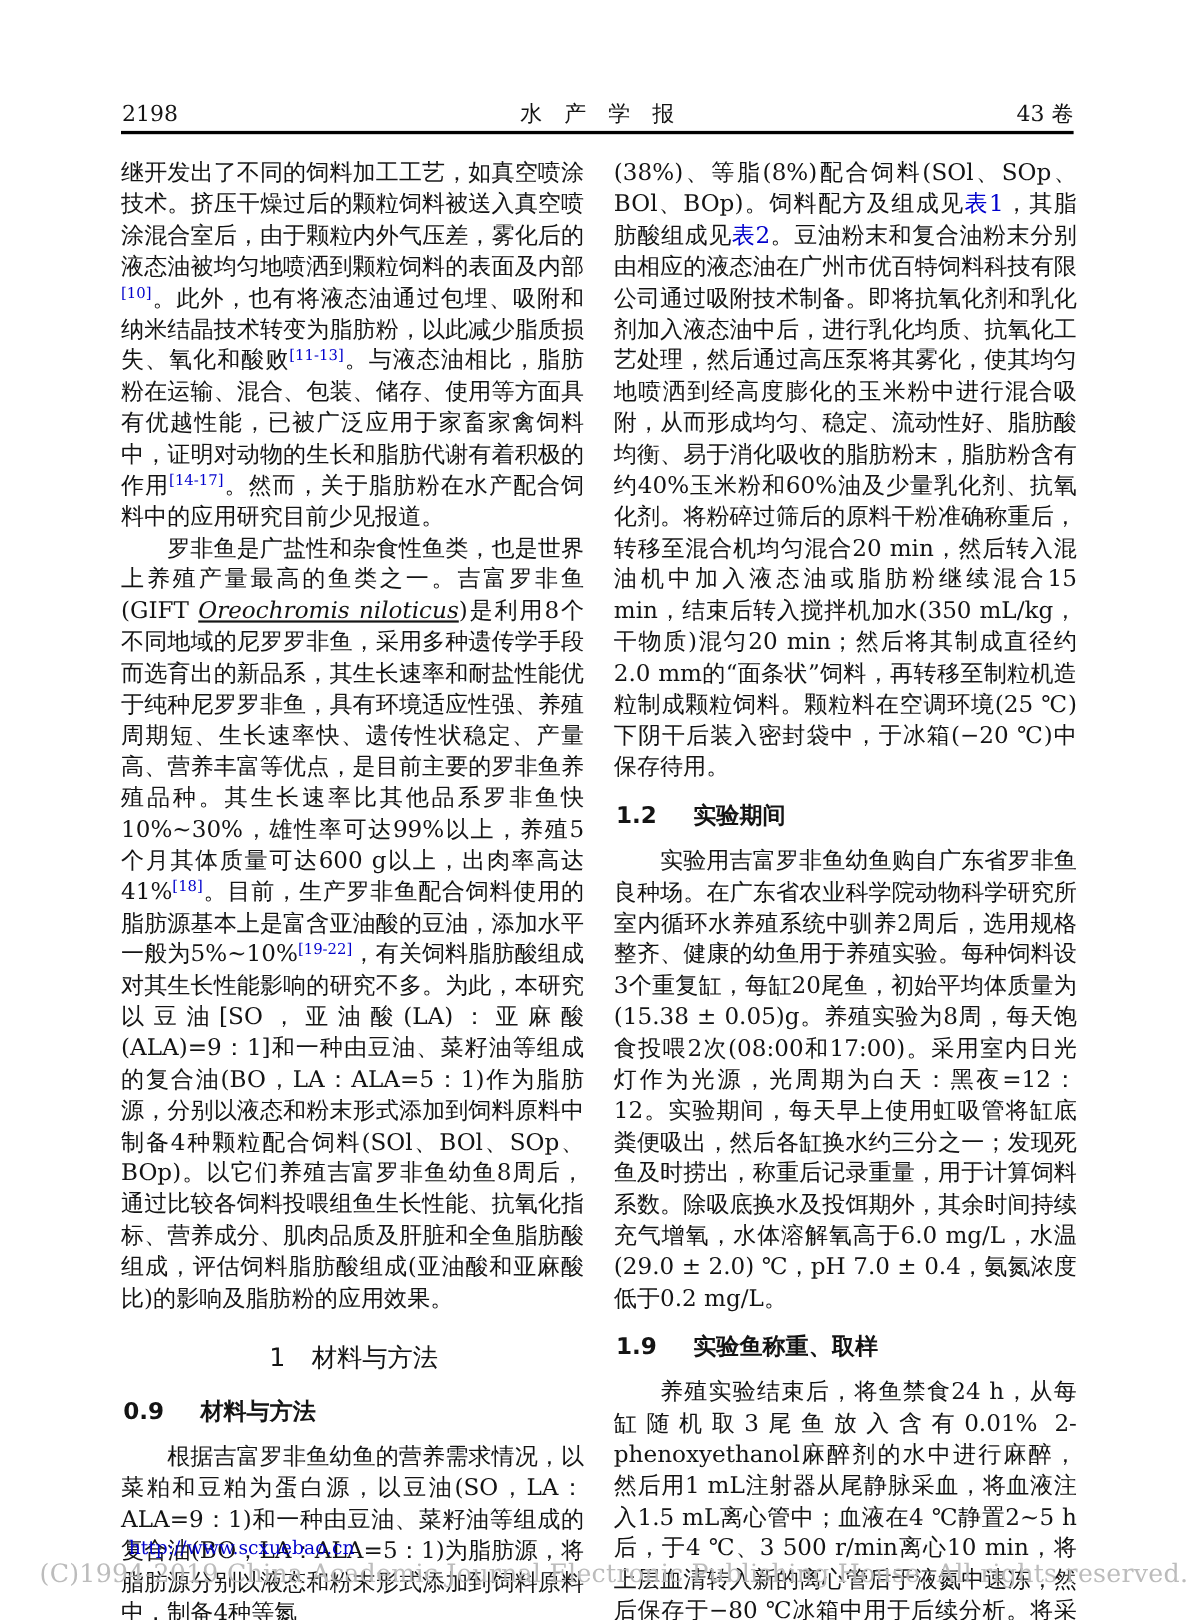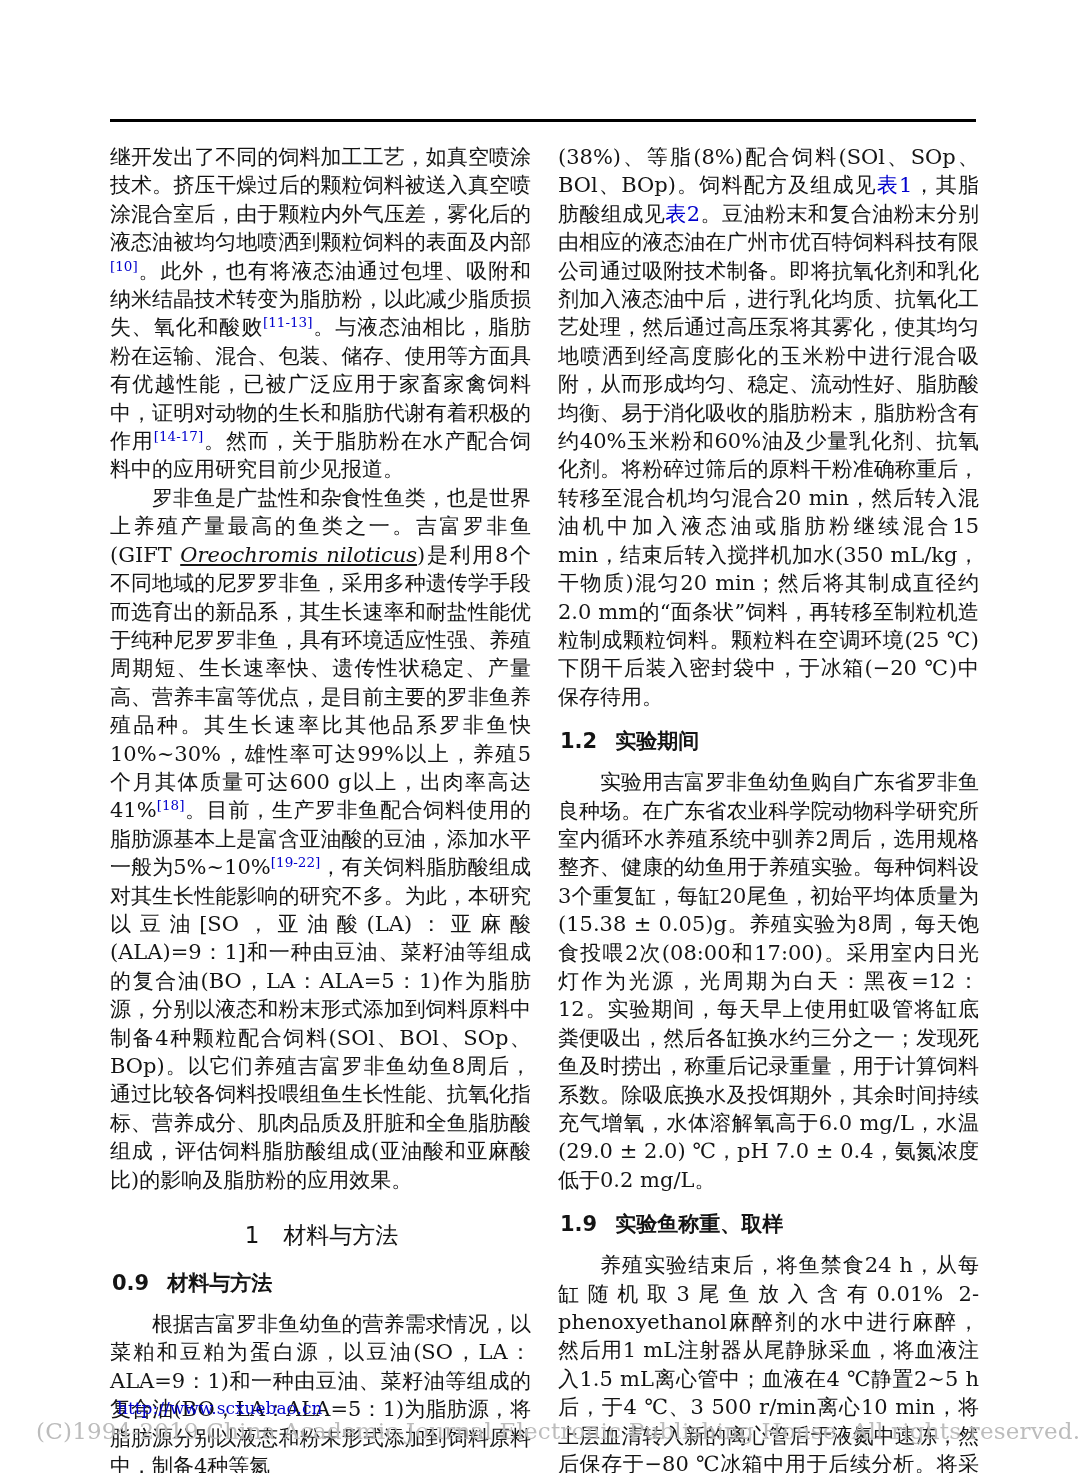--- a/index.html
+++ b/index.html
@@ -22,39 +22,44 @@
   p.indent{text-indent:2em;}
   .h1{
     font-family:"DejaVu Sans","Liberation Sans",sans-serif;
     font-size:23px;font-weight:400;margin:26px 0 20px 2px;line-height:30px;text-align:center;
   }
   .h1 .hnum{margin-right:24px;}
   .h2{
     font-family:"DejaVu Sans","Liberation Sans",sans-serif;
     font-size:21px;font-weight:700;margin:17px 0 13px 2px;line-height:27px;text-align:left;
   }
-  .h2 .hnum{margin-right:18px;}
+  .h2 .hnum{margin-right:33px;}
   .seg-n{}
   .seg-i{font-style:italic;text-decoration:underline;}
   .seg-sup{color:var(--blue);font-size:13.5px;position:relative;top:-7px;line-height:0;}
   .seg-ref{color:var(--blue);}
   .site-link{
     position:absolute;left:117px;top:1398px;font-size:17px;color:var(--blue);
     font-family:"DejaVu Serif","Liberation Serif",serif;
   }
   .copyright{
     position:absolute;left:36px;top:1418px;font-size:23px;color:var(--fgray);
     white-space:nowrap;letter-spacing:0.2px;
   }
 </style>
 </head>
 <body>
 
 <div class="page">
 
+  <div class="running-head">
+    <span>2198</span>
+    <span>水　产　学　报</span>
+    <span>43 卷</span>
+  </div>
   <div class="head-rule"></div>
 
   <div class="columns">
     <div class="col" id="col-left">
         <p class="para"><span class="seg-n">继开发出了不同的饲料加工工艺，如真空喷涂技术。挤压干燥过后的颗粒饲料被送入真空喷涂混合室后，由于颗粒内外气压差，雾化后的液态油被均匀地喷洒到颗粒饲料的表面及内部</span><span class="seg-sup">[10]</span><span class="seg-n">。此外，也有将液态油通过包埋、吸附和纳米结晶技术转变为脂肪粉，以此减少脂质损失、氧化和酸败</span><span class="seg-sup">[11-13]</span><span class="seg-n">。与液态油相比，脂肪粉在运输、混合、包装、储存、使用等方面具有优越性能，已被广泛应用于家畜家禽饲料中，证明对动物的生长和脂肪代谢有着积极的作用</span><span class="seg-sup">[14-17]</span><span class="seg-n">。然而，关于脂肪粉在水产配合饲料中的应用研究目前少见报道。</span></p>
         <p class="para indent"><span class="seg-n">罗非鱼是广盐性和杂食性鱼类，也是世界上养殖产量最高的鱼类之一。吉富罗非鱼(GIFT </span><span class="seg-i">Oreochromis niloticus</span><span class="seg-n">)是利用8个不同地域的尼罗罗非鱼，采用多种遗传学手段而选育出的新品系，其生长速率和耐盐性能优于纯种尼罗罗非鱼，具有环境适应性强、养殖周期短、生长速率快、遗传性状稳定、产量高、营养丰富等优点，是目前主要的罗非鱼养殖品种。其生长速率比其他品系罗非鱼快10%~30%，雄性率可达99%以上，养殖5个月其体质量可达600 g以上，出肉率高达41%</span><span class="seg-sup">[18]</span><span class="seg-n">。目前，生产罗非鱼配合饲料使用的脂肪源基本上是富含亚油酸的豆油，添加水平一般为5%~10%</span><span class="seg-sup">[19-22]</span><span class="seg-n">，有关饲料脂肪酸组成对其生长性能影响的研究不多。为此，本研究以豆油[SO，亚油酸(LA)：亚麻酸(ALA)=9：1]和一种由豆油、菜籽油等组成的复合油(BO，LA：ALA=5：1)作为脂肪源，分别以液态和粉末形式添加到饲料原料中制备4种颗粒配合饲料(SOl、BOl、SOp、BOp)。以它们养殖吉富罗非鱼幼鱼8周后，通过比较各饲料投喂组鱼生长性能、抗氧化指标、营养成分、肌肉品质及肝脏和全鱼脂肪酸组成，评估饲料脂肪酸组成(亚油酸和亚麻酸比)的影响及脂肪粉的应用效果。</span></p>
         <div class="h1"><span class="hnum">1</span><span>材料与方法</span></div>
         <div class="h2"><span class="hnum">0.9</span><span>材料与方法</span></div>
         <p class="para indent"><span class="seg-n">根据吉富罗非鱼幼鱼的营养需求情况，以菜粕和豆粕为蛋白源，以豆油(SO，LA：ALA=9：1)和一种由豆油、菜籽油等组成的复合油(BO，LA：ALA=5：1)为脂肪源，将脂肪源分别以液态和粉末形式添加到饲料原料中，制备4种等氮</span></p>
       </div>

